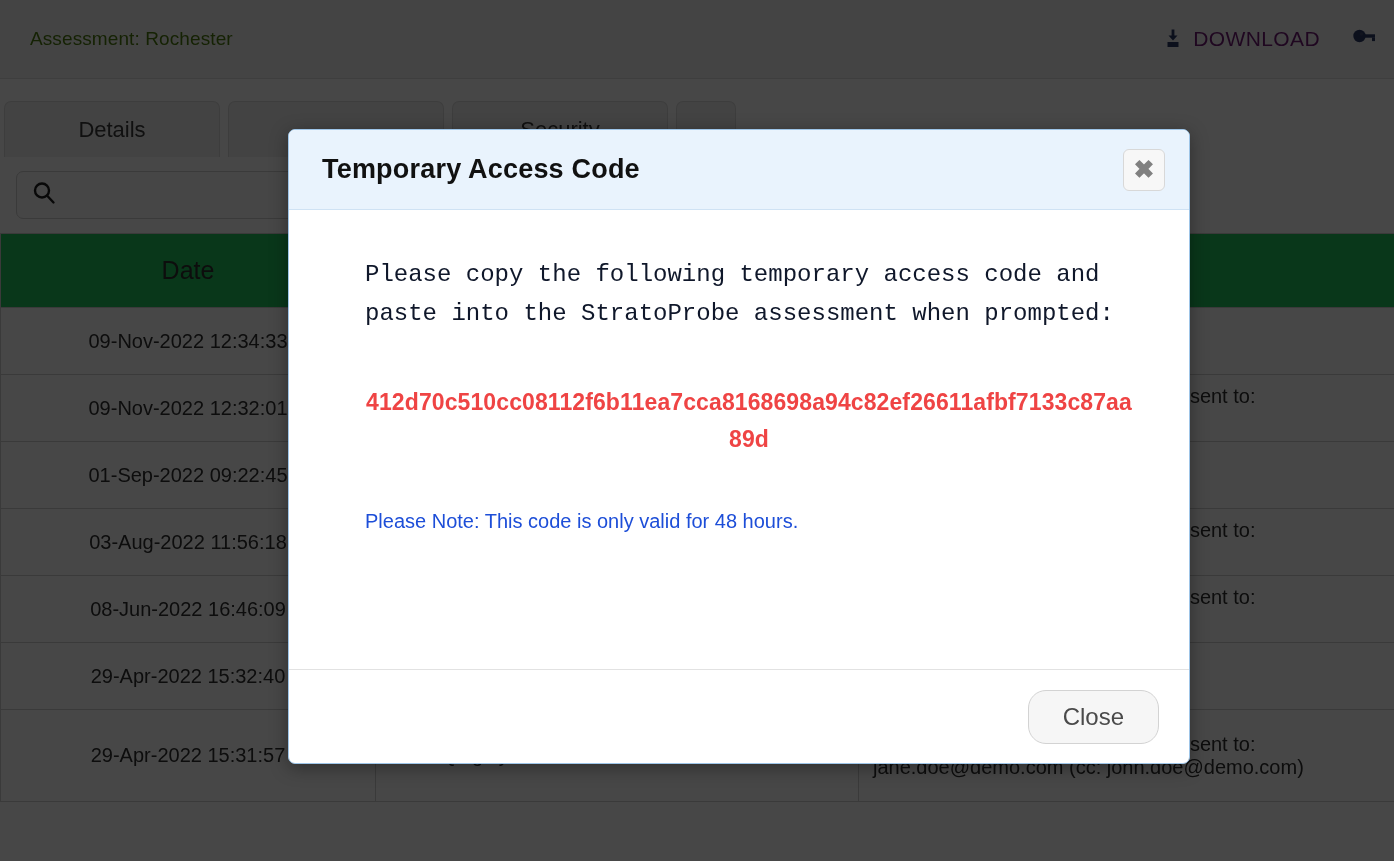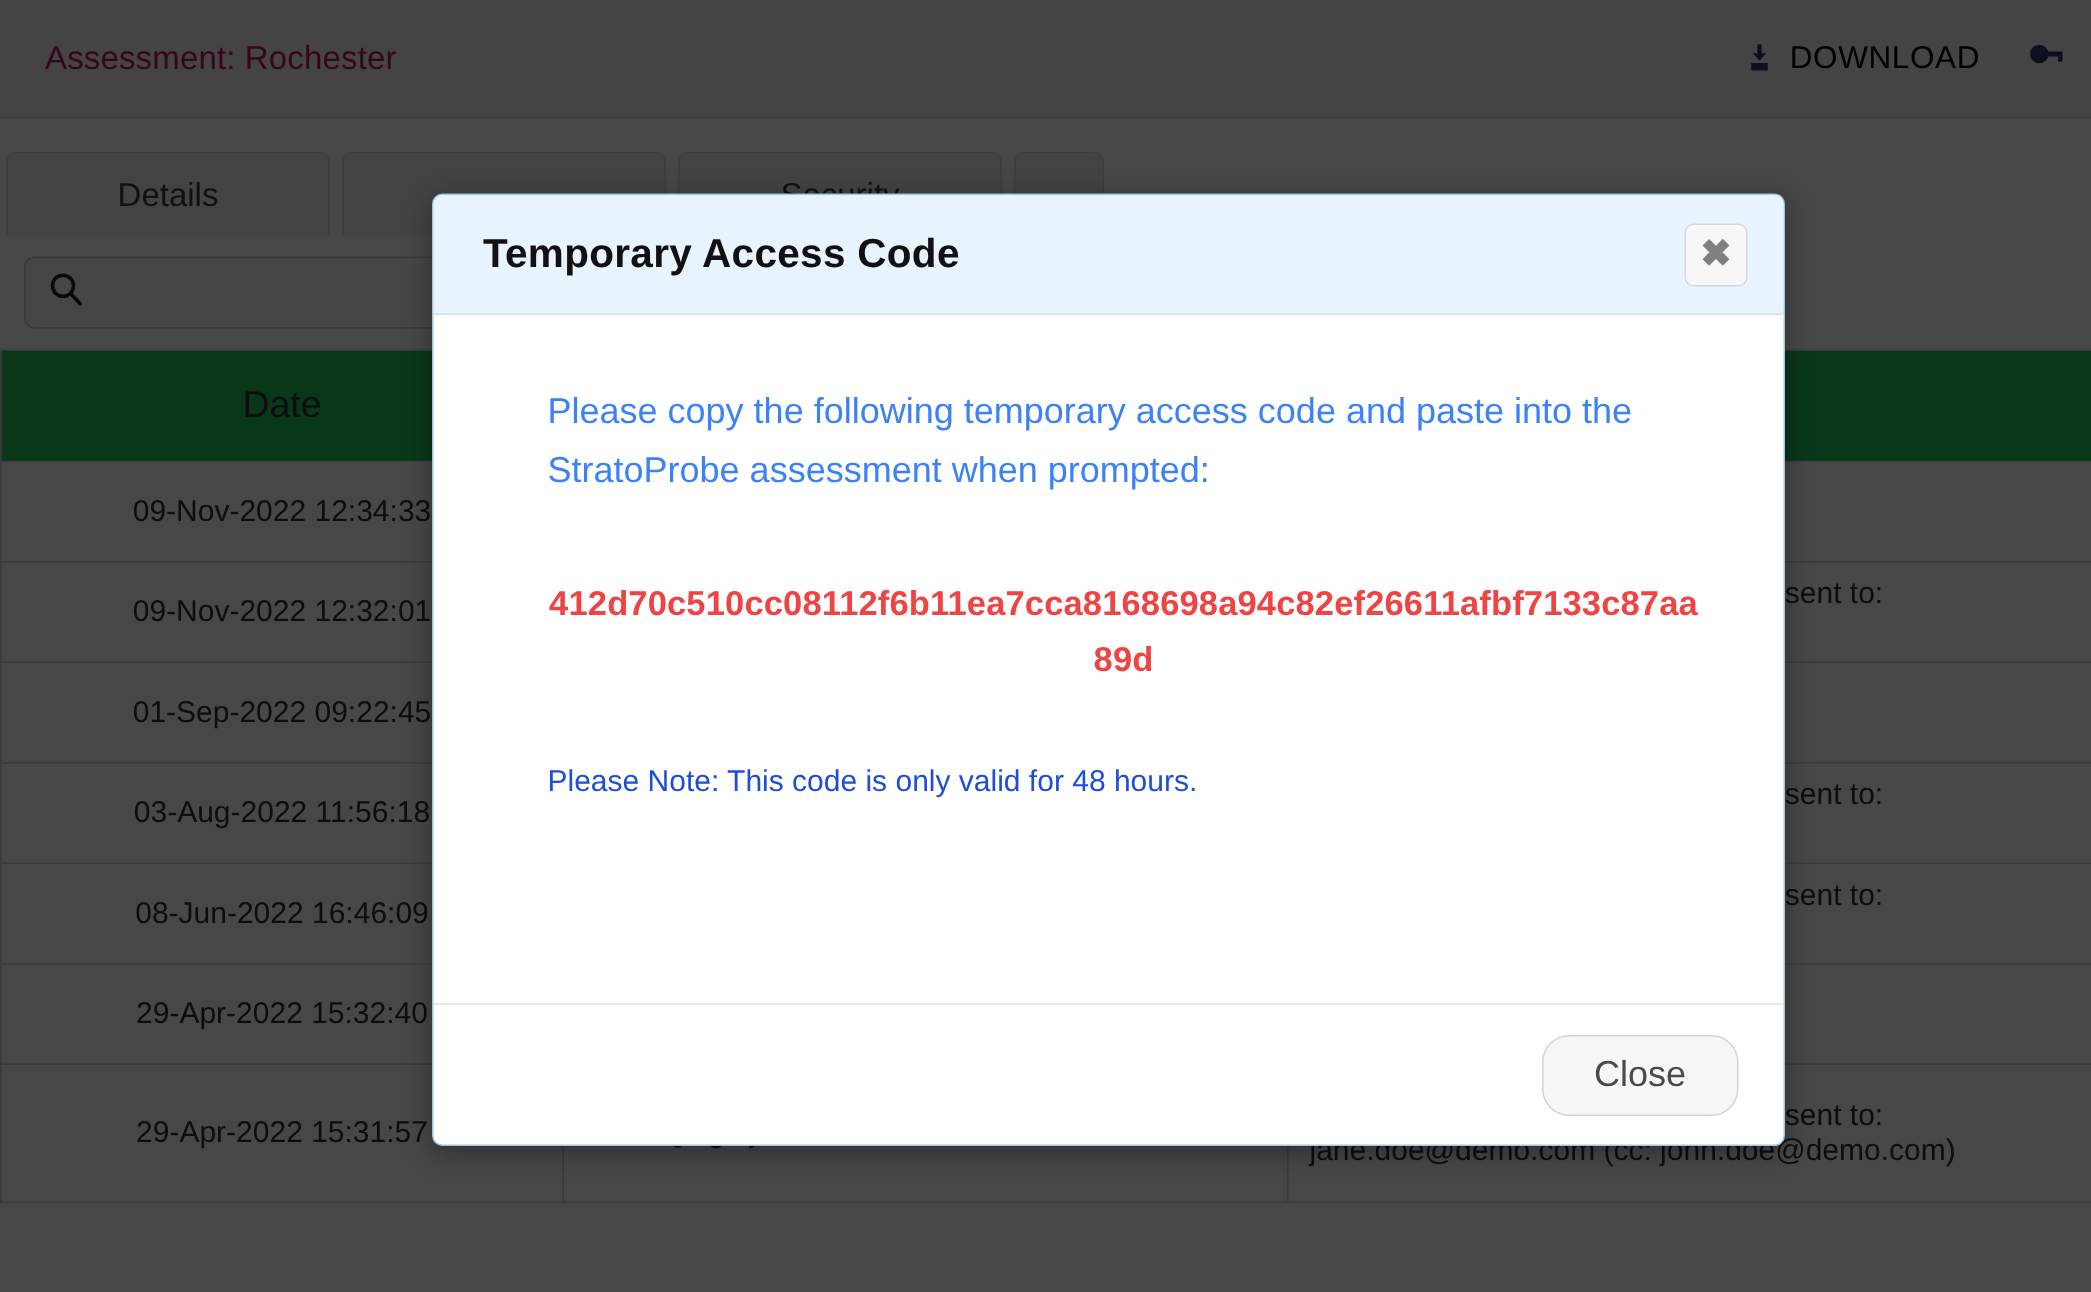--- a/index.html
+++ b/index.html
@@ -31,40 +31,40 @@
     position: relative;
     height: 79px;
     background: #f4f4f4;
     border-bottom: 1px solid #dddddd;
     display: flex;
     align-items: center;
     padding: 0 18px 0 30px;
   }
 
   .page-title {
-    font-size: 22px;
-    color: #be185d;
+    font-size: 19px;
+    color: #4d7c0f;
     font-weight: 400;
     letter-spacing: 0.1px;
     white-space: nowrap;
   }
 
   .header-actions {
     margin-left: auto;
     display: flex;
     align-items: center;
     gap: 32px;
     white-space: nowrap;
   }
 
   .header-action {
     display: flex;
     align-items: center;
     gap: 9px;
-    color: #000000;
+    color: #701a75;
     font-size: 21px;
     letter-spacing: 0.4px;
     cursor: pointer;
     background: none;
     border: none;
     font-family: inherit;
     padding: 0;
   }
 
   .header-action svg { display: block; flex: none; }
@@ -237,23 +237,24 @@
   }
 
   .modal-body {
     flex: 1;
     padding: 46px 52px 0 76px;
     overflow: hidden;
   }
 
   .modal-intro {
     font-size: 24px;
-    color: #3b82f6;
+    color: #0f172a;
     line-height: 1.62;
     max-width: 760px;
+    font-family: Liberation Mono, monospace;
   }
 
   .access-code {
     margin-top: 50px;
     font-size: 23px;
     font-weight: 700;
     color: #ef4444;
     text-align: center;
     line-height: 1.62;
     letter-spacing: 0.1px;

